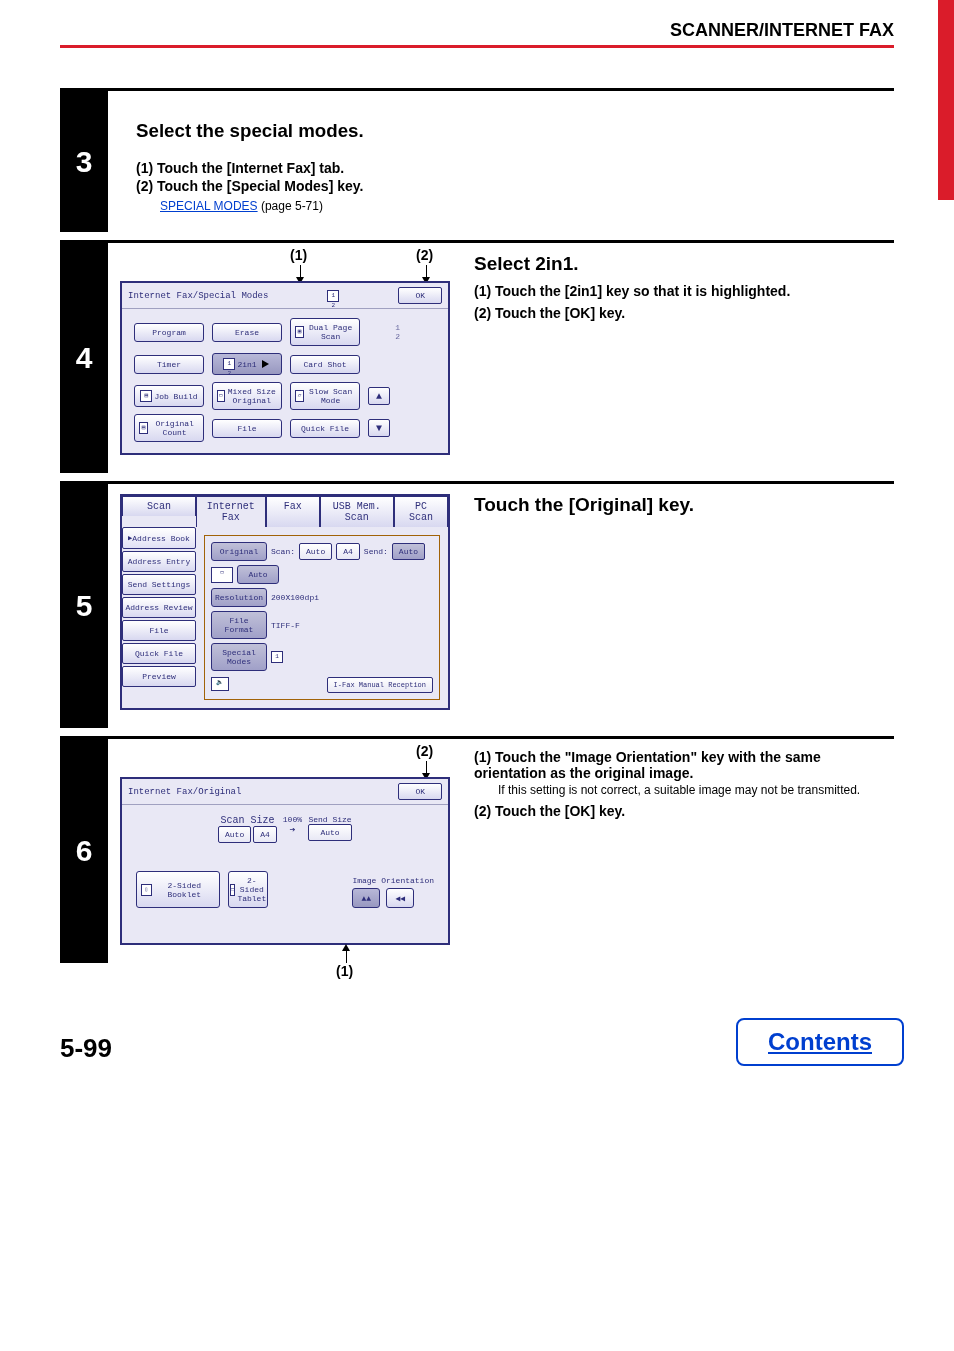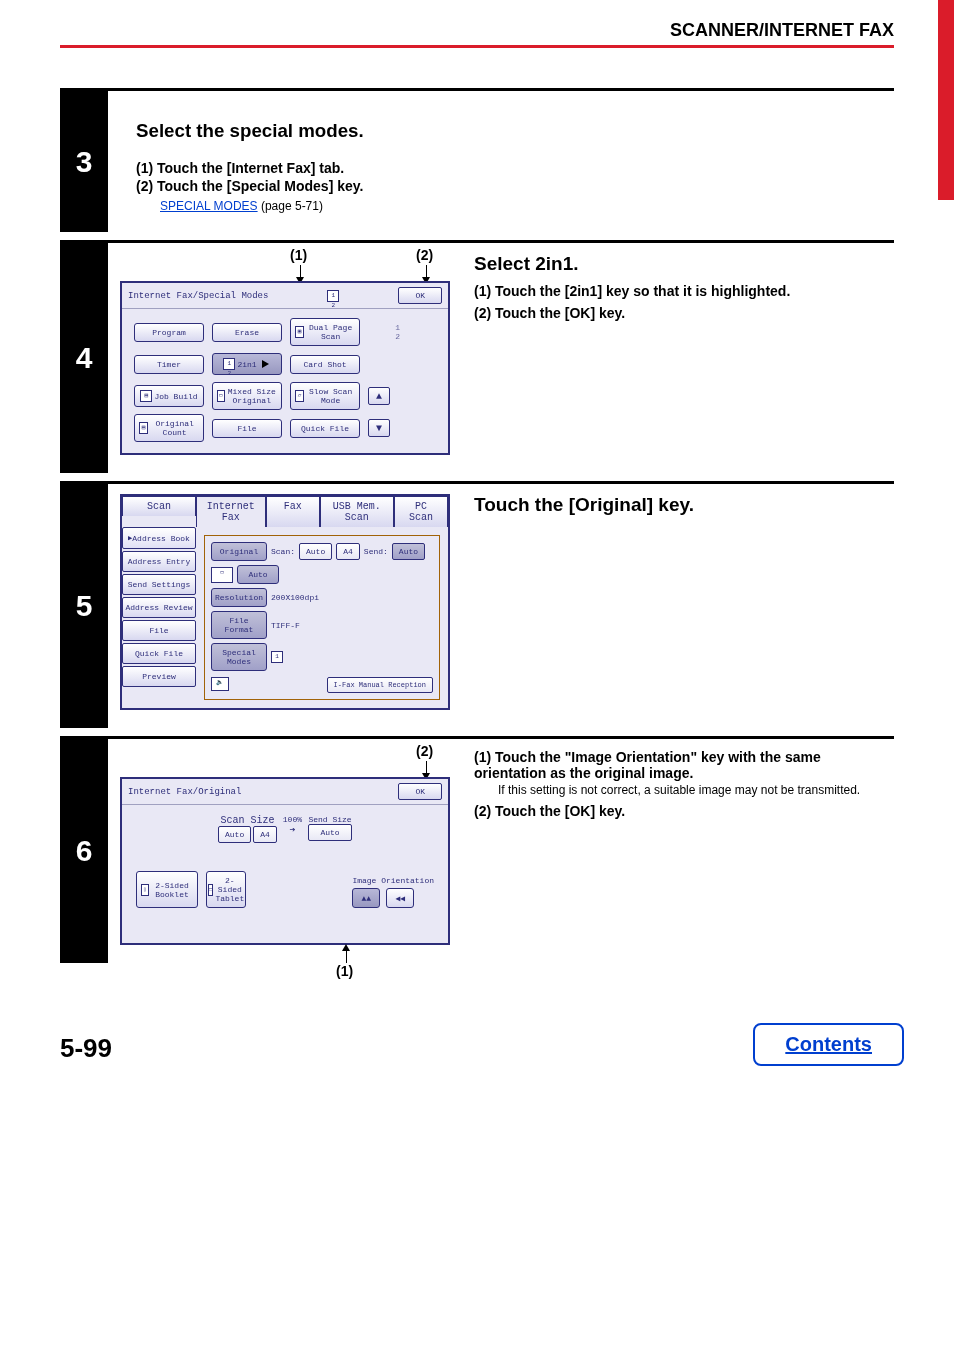--- a/index.html
+++ b/index.html
@@ -213,21 +213,21 @@
   }
   .contents-btn {
     position: absolute;
     right: 50px;
     bottom: 18px;
     border: 2px solid #003fcf;
     border-radius: 8px;
     padding: 8px 30px;
     color: #003fcf;
     font-weight: bold;
-    font-size: 20px;
+    font-size: 24px;
     background: #fff;
   }
   .mini-icon {
     display: inline-block;
     border: 1px solid #2e2e7a;
     width: 12px; height: 12px;
     background: #fff;
     font-size: 6px;
     line-height: 10px;
     text-align: center;
@@ -442,21 +442,21 @@
                 <div style="font-size:8px;">100%</div>
                 <div style="font-size:10px;">➔</div>
               </div>
               <div style="text-align:center;">
                 <div style="font-size:8px;">Send Size</div>
                 <span class="field" style="min-width:44px;">Auto</span>
               </div>
             </div>
             <div style="display:flex; justify-content:space-between; align-items:flex-end; margin-top:28px;">
               <div style="display:flex; gap:8px;">
-                <div class="btn" style="width:62px;">
+                <div class="btn" style="width:84px;">
                     <span class="mini-icon">▯</span>
                     <span>2-Sided Booklet</span>
                   </div>
                 <div class="btn" style="width:40px;">
                     <span class="mini-icon">▭</span>
                     <span>2-Sided Tablet</span>
                   </div>
               </div>
               <div style="text-align:right;">
                 <div style="font-size:8px; margin-bottom:3px;">Image Orientation</div>

